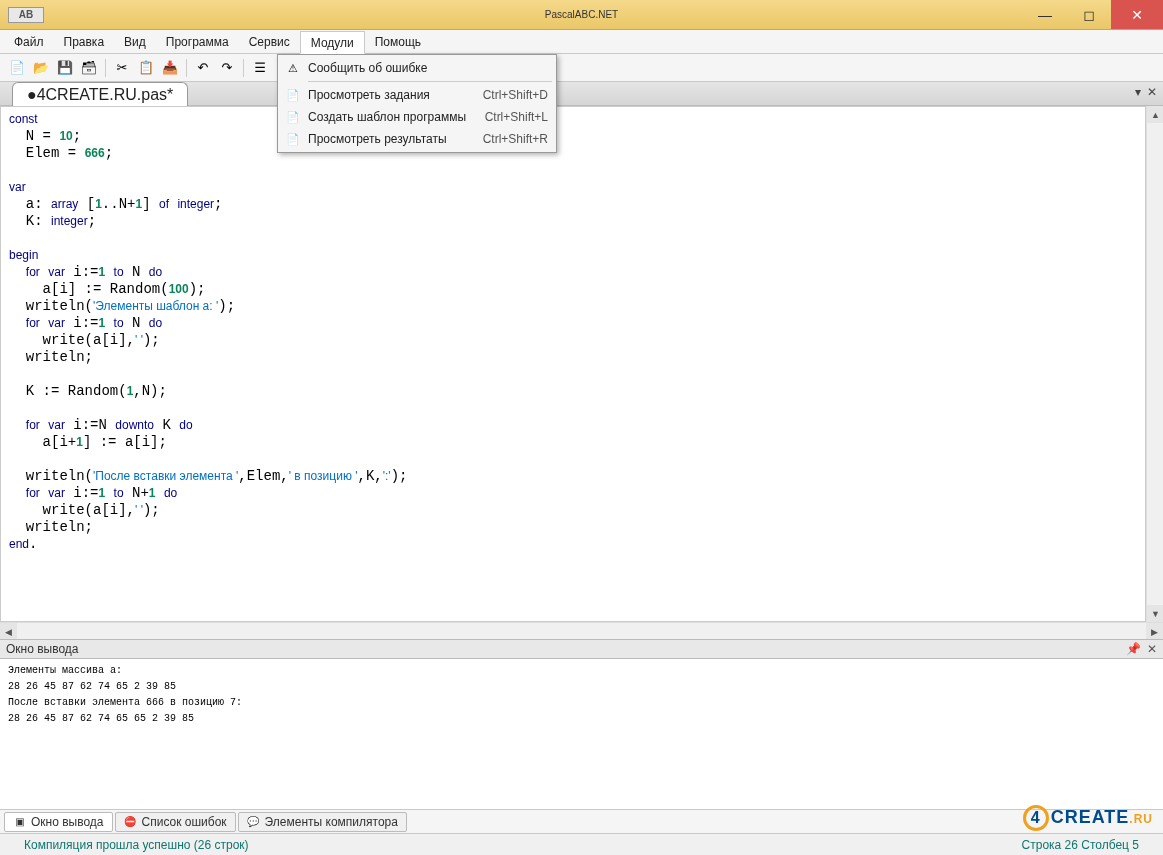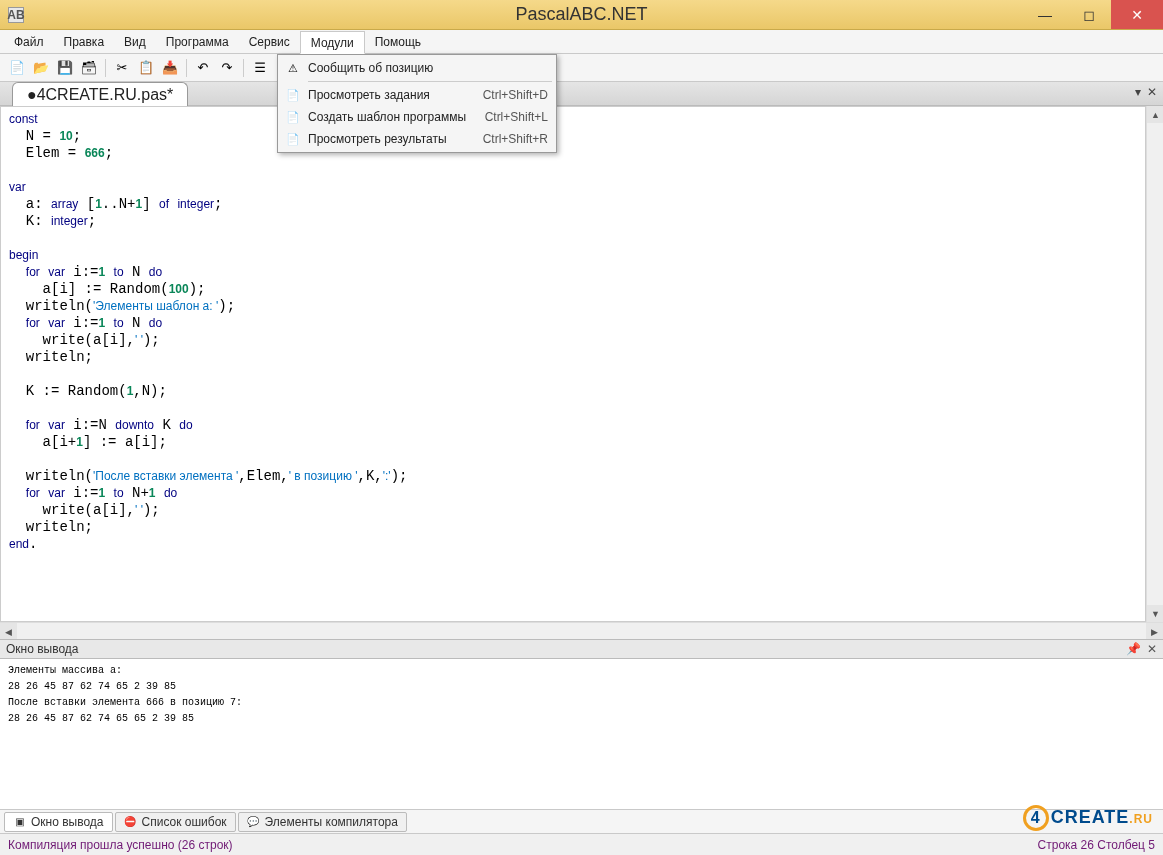--- a/index.html
+++ b/index.html
@@ -1,19 +1,19 @@
 <!DOCTYPE html>
 <html><head>
 <meta charset="utf-8">
 <style>
 * { margin: 0; padding: 0; box-sizing: border-box; font-family: Tahoma, Arial, sans-serif; font-size: 12px; }
 body { width: 1163px; height: 855px; background: #fff; overflow: hidden; display: flex; flex-direction: column; }
 .titlebar { height: 30px; background: linear-gradient(#f5d98a, #eac768); display: flex; align-items: center; position: relative; border-bottom: 1px solid #c9a94a; }
-.titlebar .app-icon { width: 16px; height: 16px; margin-left: 8px; background: #e8e8e8; border: 1px solid #999; font-size: 12px; display: flex; align-items: center; justify-content: center; color: #555; font-weight: bold; }
-.titlebar .title { position: absolute; left: 50%; transform: translateX(-50%); color: #333; font-size: 18px; }
+.titlebar .app-icon { width: 36px; height: 16px; margin-left: 8px; background: #e8e8e8; border: 1px solid #999; font-size: 10px; display: flex; align-items: center; justify-content: center; color: #555; font-weight: bold; }
+.titlebar .title { position: absolute; left: 50%; transform: translateX(-50%); color: #333; font-size: 10px; }
 .titlebar .win-controls { margin-left: auto; display: flex; height: 100%; }
 .titlebar .win-btn { width: 44px; display: flex; align-items: center; justify-content: center; font-size: 14px; color: #333; cursor: pointer; }
 .titlebar .win-btn.close { background: #d9534f; color: #fff; width: 52px; }
 
 .menubar { height: 24px; background: #f5f5f5; border-bottom: 1px solid #c9c9c9; display: flex; align-items: stretch; padding-left: 4px; }
 .menubar .menu-item { padding: 0 10px; display: flex; align-items: center; cursor: pointer; color: #222; position: relative; }
 .menubar .menu-item.active { background: #fff; border: 1px solid #c9c9c9; border-bottom: 1px solid #fff; margin-top: 1px; margin-bottom: -1px; z-index: 101; }
 
 .dropdown { position: absolute; top: 54px; left: 277px; background: #f5f5f5; border: 1px solid #999; box-shadow: 2px 2px 5px rgba(0,0,0,.3); z-index: 100; min-width: 280px; padding: 2px; }
 .dropdown-row { display: flex; align-items: center; height: 22px; padding: 0 6px 0 4px; cursor: pointer; }
@@ -46,21 +46,21 @@
 .panel-header .panel-tools { margin-left: auto; display: flex; gap: 6px; color: #555; }
 .output-body { height: 150px; background: #fff; padding: 4px 8px; font-family: "Courier New", monospace; font-size: 10px; line-height: 16px; white-space: pre; color: #000; overflow: auto; }
 
 .bottom-tabs { height: 24px; background: #f5f5f5; border-top: 1px solid #c9c9c9; display: flex; align-items: center; padding: 0 4px; gap: 2px; position: relative; }
 .btab { display: flex; align-items: center; gap: 4px; padding: 2px 8px; border: 1px solid #bbb; background: #fff; border-radius: 2px; cursor: pointer; color: #333; }
 .btab.inactive { background: #f0f0f0; }
 .btab-icon { width: 14px; height: 14px; display: flex; align-items: center; justify-content: center; font-size: 10px; }
 .watermark { position: absolute; right: 10px; bottom: 2px; font-size: 18px; font-weight: bold; color: #004b8d; letter-spacing: 1px; }
 .watermark .circle { display: inline-flex; width: 26px; height: 26px; border: 3px solid #f0a020; border-radius: 50%; align-items: center; justify-content: center; color: #004b8d; font-size: 16px; margin-right: 2px; }
 
-.statusbar { height: 22px; background: #f0f0f0; border-top: 1px solid #c9c9c9; display: flex; align-items: center; padding: 0 8px; color: #701a75; }
+.statusbar { height: 22px; background: #f0f0f0; border-top: 1px solid #c9c9c9; display: flex; align-items: center; padding: 0 24px; color: #0f766e; }
 .statusbar .right { margin-left: auto; }
 </style>
 </head>
 <body>
 
 <div class="titlebar">
   <div class="app-icon">AB</div>
   <div class="title">PascalABC.NET</div>
   <div class="win-controls">
     <div class="win-btn">—</div>
@@ -75,21 +75,21 @@
     <div class="menu-item">Вид</div>
     <div class="menu-item">Программа</div>
     <div class="menu-item">Сервис</div>
     <div class="menu-item active">Модули</div>
     <div class="menu-item">Помощь</div>
   </div>
 
 <div class="dropdown" id="dropdown">
     <div class="dropdown-row">
       <span class="dropdown-icon">⚠</span>
-      <span class="dropdown-label">Сообщить об позицию</span>
+      <span class="dropdown-label">Сообщить об ошибке</span>
       <span class="dropdown-shortcut"></span>
     </div>
     <div class="dropdown-sep"></div>
     <div class="dropdown-row">
       <span class="dropdown-icon">📄</span>
       <span class="dropdown-label">Просмотреть задания</span>
       <span class="dropdown-shortcut">Ctrl+Shift+D</span>
     </div>
     <div class="dropdown-row">
       <span class="dropdown-icon">📄</span>

